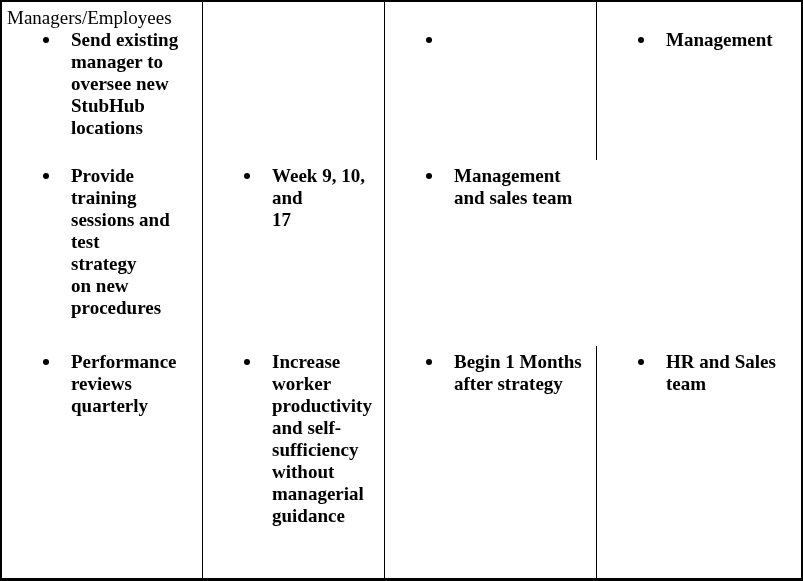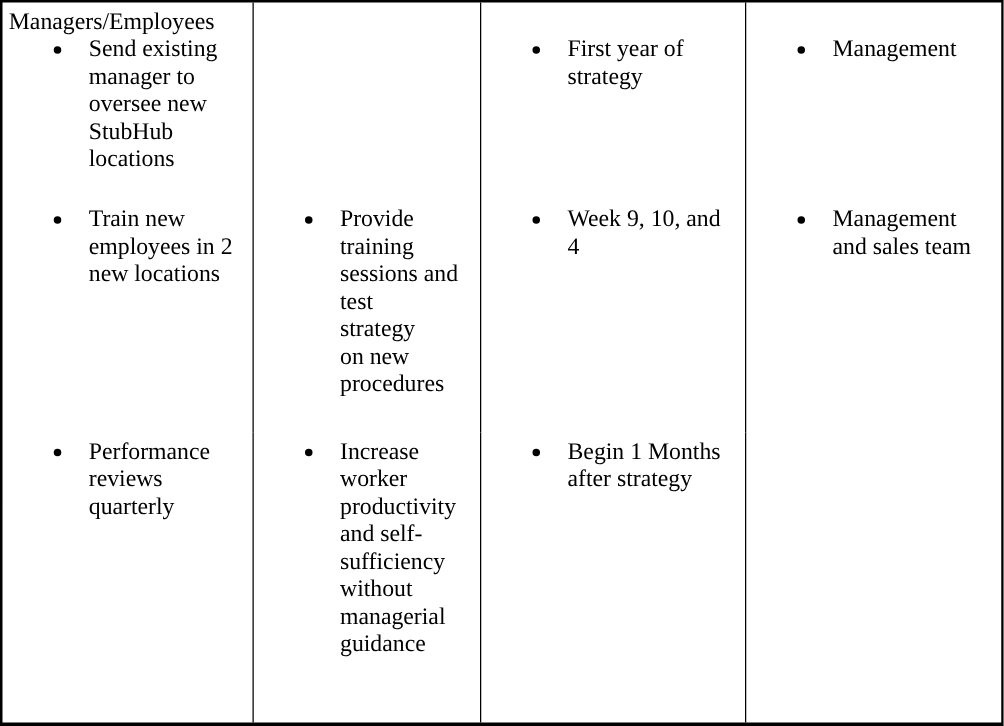--- a/index.html
+++ b/index.html
@@ -44,20 +44,21 @@
   .t-cell.align-row1 {
     padding-top: 27px;
   }
   .cell-header {
     padding-left: 5px;
     margin: 0;
   }
   .bullet-item {
     position: relative;
     margin: 0;
+    font-weight: bold;
   }
   .bullet-dot {
     position: absolute;
     left: 41px;
     top: 8px;
     width: 6px;
     height: 6px;
     border-radius: 50%;
     background: #000000;
   }
@@ -82,58 +83,48 @@
 manager to
 oversee new
 StubHub
 locations</span>
         </div>
       </div>
       <div class="t-cell"></div>
       <div class="t-cell align-row1">
         <div class="bullet-item">
           <span class="bullet-dot"></span>
-          <span class="bullet-text">First year of
-strategy</span>
         </div>
       </div>
       <div class="t-cell align-row1 last">
         <div class="bullet-item">
           <span class="bullet-dot"></span>
           <span class="bullet-text">Management</span>
         </div>
       </div>
     </div>
 
     <div class="t-row">
-      <div class="t-cell">
-        <div class="bullet-item">
-          <span class="bullet-dot"></span>
-          <span class="bullet-text">Train new
-employees in 2
-new locations</span>
-        </div>
-      </div>
       <div class="t-cell">
         <div class="bullet-item">
           <span class="bullet-dot"></span>
           <span class="bullet-text">Provide
 training
 sessions and
 test
 strategy
 on new
 procedures</span>
         </div>
       </div>
       <div class="t-cell">
         <div class="bullet-item">
           <span class="bullet-dot"></span>
           <span class="bullet-text">Week 9, 10, and
-4</span>
+17</span>
         </div>
       </div>
       <div class="t-cell last">
         <div class="bullet-item">
           <span class="bullet-dot"></span>
           <span class="bullet-text">Management
 and sales team</span>
         </div>
       </div>
     </div>
@@ -160,16 +151,23 @@
 guidance</span>
         </div>
       </div>
       <div class="t-cell">
         <div class="bullet-item">
           <span class="bullet-dot"></span>
           <span class="bullet-text">Begin 1 Months
 after strategy</span>
         </div>
       </div>
+      <div class="t-cell last">
+        <div class="bullet-item">
+          <span class="bullet-dot"></span>
+          <span class="bullet-text">HR and Sales
+team</span>
+        </div>
+      </div>
     </div>
 
   </div>
 </div>
 
 </body></html>

